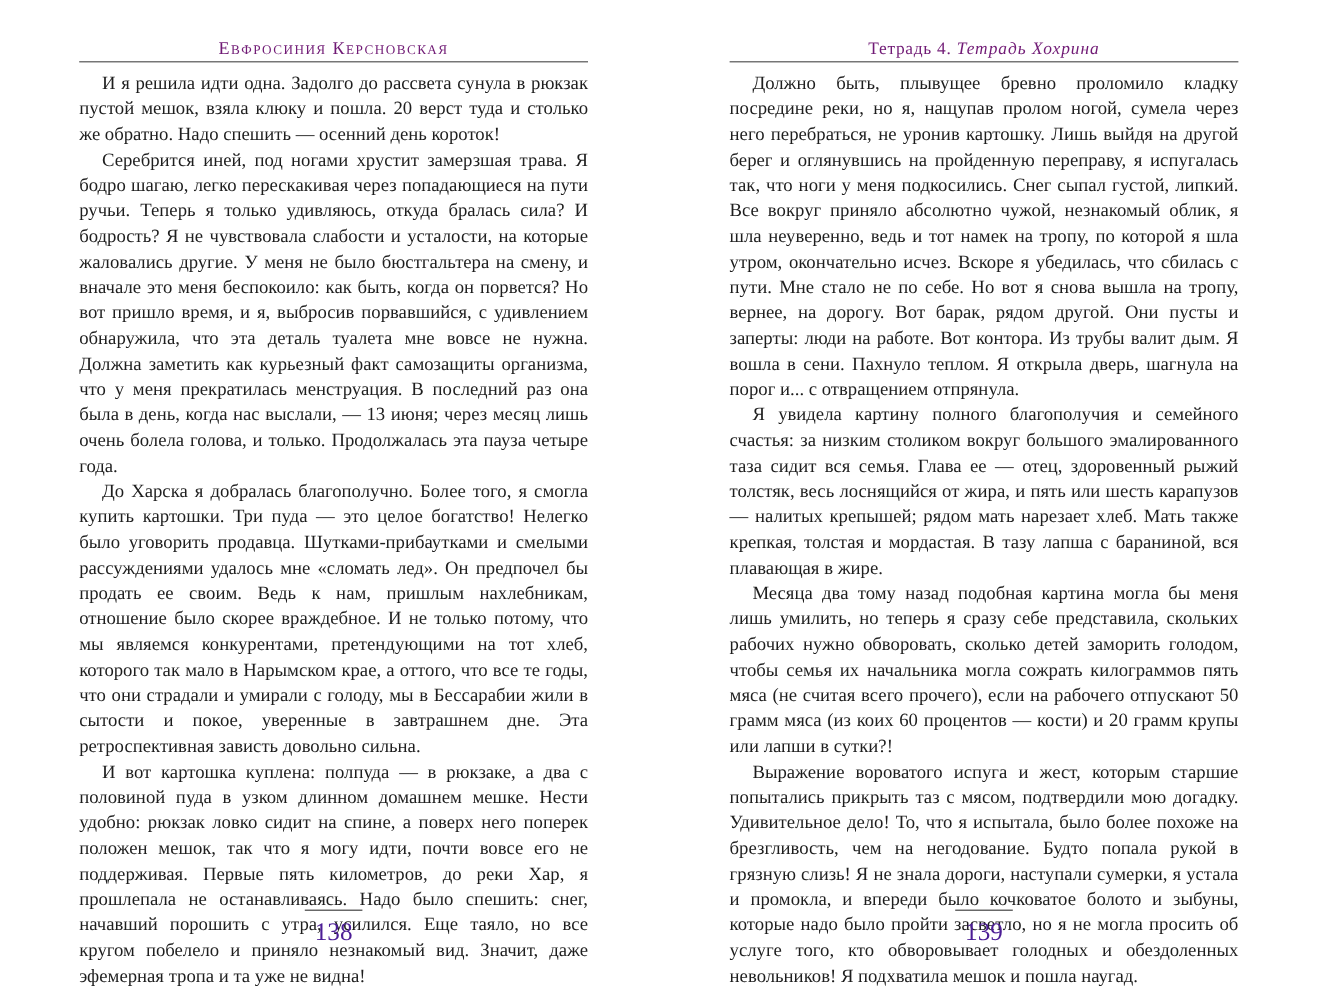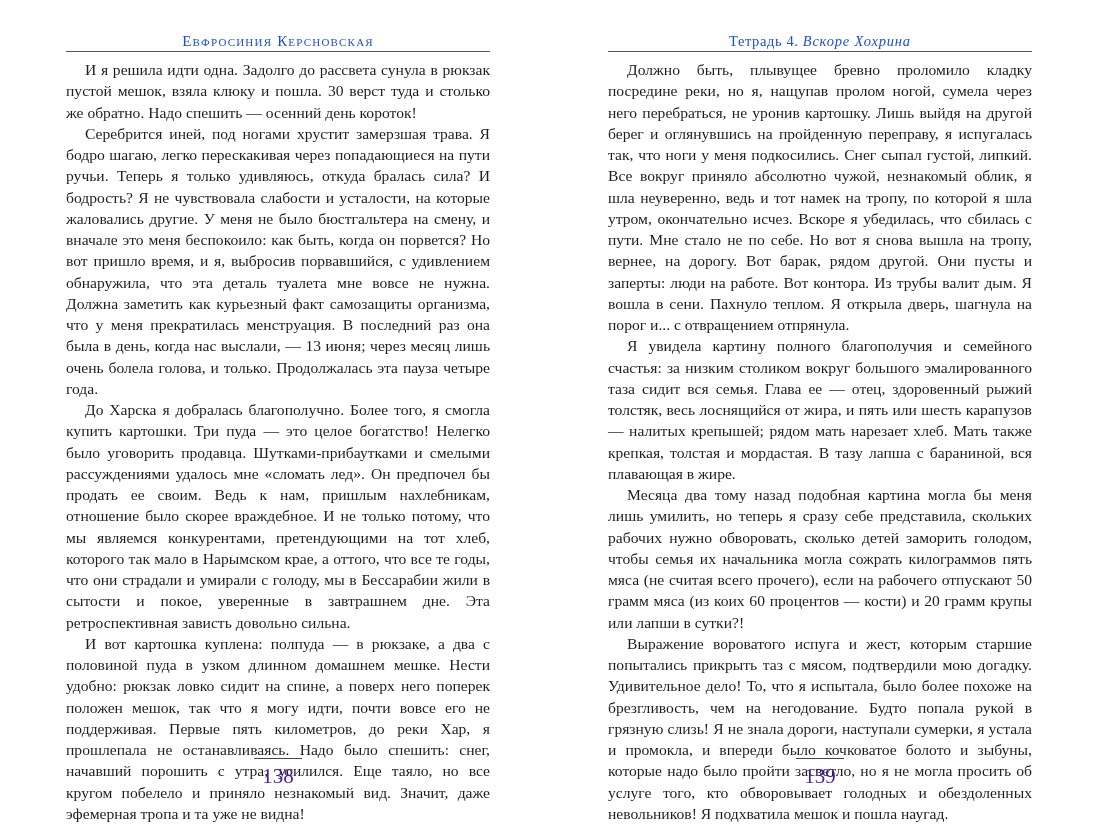--- a/index.html
+++ b/index.html
@@ -2,54 +2,54 @@
 <html><head>
 <meta charset="utf-8">
 <style>
   html, body { margin: 0; padding: 0; background: #ffffff; }
   body { width: 1100px; height: 825px; position: relative; overflow: hidden;
          font-family: "Liberation Serif", "DejaVu Serif", serif; color: #1e1e1e; }
   .page { position: absolute; top: 0; width: 424px; height: 825px; }
   .page.left { left: 66px; }
   .page.right { left: 608px; }
   .running-head { position: absolute; top: 33px; left: 0; width: 100%; text-align: center;
-                  font-size: 14.5px; letter-spacing: 0.6px; line-height: 16px; color: #1d4ed8; }
+                  font-size: 14.5px; letter-spacing: 0.6px; line-height: 16px; color: #701a75; }
   .running-head.smallcaps { font-variant: small-caps; letter-spacing: 1.2px; font-size: 15px; }
   .running-head .italic { font-style: italic; letter-spacing: 0.8px; }
   .head-rule { position: absolute; top: 51px; left: 0; width: 100%; height: 0;
                border-top: 1.3px solid #555; }
   .body-text { position: absolute; top: 59px; left: 0; width: 100%; }
   .para { margin: 0; font-size: 15.6px; line-height: 21.25px; text-align: justify;
           text-indent: 19px; hyphens: manual; }
   .para.noindent { text-indent: 0; }
   .folio-rule { position: absolute; top: 758px; left: 50%; margin-left: -24px; width: 48px;
                 border-top: 1px solid #444; }
   .folio { position: absolute; top: 764px; left: 0; width: 100%; text-align: center;
            font-size: 21px; line-height: 24px; color: #4c1d95; }
 </style>
 </head>
 <body>
 
 <div class="page left">
   <div class="running-head smallcaps">Евфросиния Керсновская</div>
   <div class="head-rule"></div>
   <div class="body-text">
-    <p class="para">И я решила идти одна. Задолго до рассвета сунула в рюкзак пустой мешок, взяла клюку и пошла. 30 верст туда и столько же обратно. Надо спешить — осенний день короток!</p>
+    <p class="para">И я решила идти одна. Задолго до рассвета сунула в рюкзак пустой мешок, взяла клюку и пошла. 20 верст туда и столько же обратно. Надо спешить — осенний день короток!</p>
     <p class="para">Серебрится иней, под ногами хрустит замерзшая трава. Я бодро шагаю, легко перескакивая через попадающиеся на пути ручьи. Теперь я только удивляюсь, откуда бралась сила? И бодрость? Я не чувствовала слабости и усталости, на которые жаловались другие. У меня не было бюстгальтера на смену, и вначале это меня беспокоило: как быть, когда он порвется? Но вот пришло время, и я, выбросив порвавшийся, с удивлением обнаружила, что эта деталь туалета мне вовсе не нужна. Должна заметить как курьезный факт самозащиты организма, что у меня прекратилась менструация. В последний раз она была в день, когда нас выслали, — 13 июня; через месяц лишь очень болела голова, и только. Продолжалась эта пауза четыре года.</p>
     <p class="para">До Харска я добралась благополучно. Более того, я смогла купить картошки. Три пуда — это целое богатство! Нелегко было уговорить продавца. Шутками-прибаутками и смелыми рассуждениями удалось мне «сломать лед». Он предпочел бы продать ее своим. Ведь к нам, пришлым нахлебникам, отношение было скорее враждебное. И не только потому, что мы являемся конкурентами, претендующими на тот хлеб, которого так мало в Нарымском крае, а оттого, что все те годы, что они страдали и умирали с голоду, мы в Бессарабии жили в сытости и покое, уверенные в завтрашнем дне. Эта ретроспективная зависть довольно сильна.</p>
     <p class="para">И вот картошка куплена: полпуда — в рюкзаке, а два с половиной пуда в узком длинном домашнем мешке. Нести удобно: рюкзак ловко сидит на спине, а поверх него поперек положен мешок, так что я могу идти, почти вовсе его не поддерживая. Первые пять километров, до реки Хар, я прошлепала не останавливаясь. Надо было спешить: снег, начавший порошить с утра, усилился. Еще таяло, но все кругом побелело и приняло незнакомый вид. Значит, даже эфемерная тропа и та уже не видна!</p>
     <p class="para">Остановилась я возле переправы, опустив мешок на высокий, выше метра, пень. Глянула на переправу и ахнула: река прибывала, мостки посредине были уже залиты. Виднелись лишь перила. Мутная вода казалась зловеще-черной — на берегах уже лежал снег. Вокруг жердей, к которым были прикреплены перила, бурлили водовороты. Нужно напомнить, что хотя в Нарымском краю нет гор, но все реки, текущие на запад, имеют очень быстрое течение, так как местность между Енисеем и Обью имеет значительный уклон на запад.</p>
 
   </div>
   <div class="folio-rule"></div>
   <div class="folio">138</div>
 </div>
 
 <div class="page right">
-  <div class="running-head"><span>Тетрадь 4. </span><span class="italic">Вскоре Хохрина</span></div>
+  <div class="running-head"><span>Тетрадь 4. </span><span class="italic">Тетрадь Хохрина</span></div>
   <div class="head-rule"></div>
   <div class="body-text">
     <p class="para">Должно быть, плывущее бревно проломило кладку посредине реки, но я, нащупав пролом ногой, сумела через него перебраться, не уронив картошку. Лишь выйдя на другой берег и оглянувшись на пройденную переправу, я испугалась так, что ноги у меня подкосились. Снег сыпал густой, липкий. Все вокруг приняло абсолютно чужой, незнакомый облик, я шла неуверенно, ведь и тот намек на тропу, по которой я шла утром, окончательно исчез. Вскоре я убедилась, что сбилась с пути. Мне стало не по себе. Но вот я снова вышла на тропу, вернее, на дорогу. Вот барак, рядом другой. Они пусты и заперты: люди на работе. Вот контора. Из трубы валит дым. Я вошла в сени. Пахнуло теплом. Я открыла дверь, шагнула на порог и... с отвращением отпрянула.</p>
     <p class="para">Я увидела картину полного благополучия и семейного счастья: за низким столиком вокруг большого эмалированного таза сидит вся семья. Глава ее — отец, здоровенный рыжий толстяк, весь лоснящийся от жира, и пять или шесть карапузов — налитых крепышей; рядом мать нарезает хлеб. Мать также крепкая, толстая и мордастая. В тазу лапша с бараниной, вся плавающая в жире.</p>
     <p class="para">Месяца два тому назад подобная картина могла бы меня лишь умилить, но теперь я сразу себе представила, скольких рабочих нужно обворовать, сколько детей заморить голодом, чтобы семья их начальника могла сожрать килограммов пять мяса (не считая всего прочего), если на рабочего отпускают 50 грамм мяса (из коих 60 процентов — кости) и 20 грамм крупы или лапши в сутки?!</p>
     <p class="para">Выражение вороватого испуга и жест, которым старшие попытались прикрыть таз с мясом, подтвердили мою догадку. Удивительное дело! То, что я испытала, было более похоже на брезгливость, чем на негодование. Будто попала рукой в грязную слизь! Я не знала дороги, наступали сумерки, я устала и промокла, и впереди было кочковатое болото и зыбуны, которые надо было пройти засветло, но я не могла просить об услуге того, кто обворовывает голодных и обездоленных невольников! Я подхватила мешок и пошла наугад.</p>
 
   </div>
   <div class="folio-rule"></div>
   <div class="folio">139</div>

